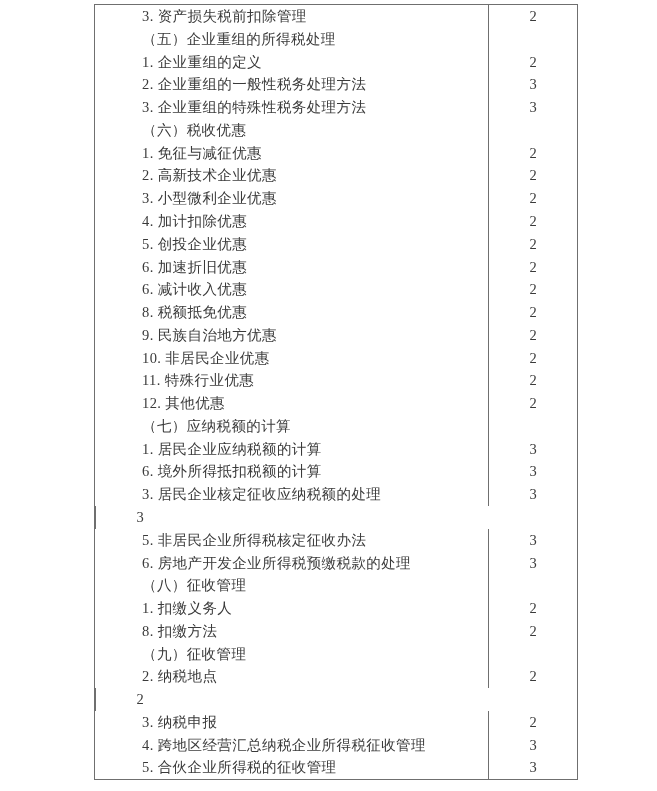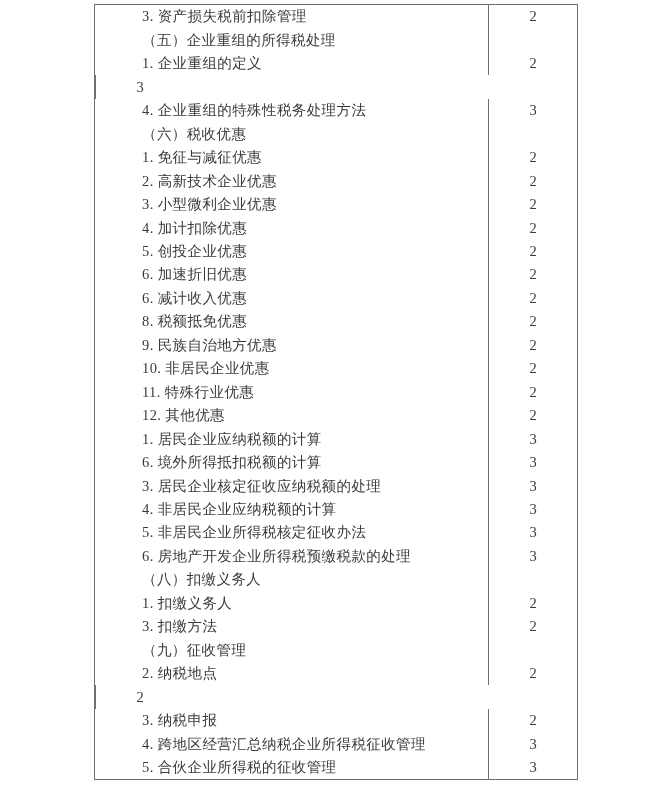--- a/index.html
+++ b/index.html
@@ -69,24 +69,25 @@
       </div>
       <div class="row">
         <div class="cell-title">（五）企业重组的所得税处理</div>
         <div class="cell-level"></div>
       </div>
       <div class="row">
         <div class="cell-title">1. 企业重组的定义</div>
         <div class="cell-level">2</div>
       </div>
       <div class="row">
-        <div class="cell-level">3</div>
-      </div>
-      <div class="row">
-        <div class="cell-title">4. 企业重组的特殊性税务处理方法</div>
+        <div class="cell-title">2. 企业重组的一般性税务处理方法</div>
+        <div class="cell-level">3</div>
+      </div>
+      <div class="row">
+        <div class="cell-title">3. 企业重组的特殊性税务处理方法</div>
         <div class="cell-level">3</div>
       </div>
       <div class="row">
         <div class="cell-title">（六）税收优惠</div>
         <div class="cell-level"></div>
       </div>
       <div class="row">
         <div class="cell-title">1. 免征与减征优惠</div>
         <div class="cell-level">2</div>
       </div>
@@ -128,53 +129,56 @@
       </div>
       <div class="row">
         <div class="cell-title">11. 特殊行业优惠</div>
         <div class="cell-level">2</div>
       </div>
       <div class="row">
         <div class="cell-title">12. 其他优惠</div>
         <div class="cell-level">2</div>
       </div>
       <div class="row">
+        <div class="cell-title">（七）应纳税额的计算</div>
+        <div class="cell-level"></div>
+      </div>
+      <div class="row">
         <div class="cell-title">1. 居民企业应纳税额的计算</div>
         <div class="cell-level">3</div>
       </div>
       <div class="row">
         <div class="cell-title">6. 境外所得抵扣税额的计算</div>
         <div class="cell-level">3</div>
       </div>
       <div class="row">
         <div class="cell-title">3. 居民企业核定征收应纳税额的处理</div>
         <div class="cell-level">3</div>
       </div>
       <div class="row">
-        <div class="cell-title">4. 非居民企业应纳税额的计算</div>
         <div class="cell-level">3</div>
       </div>
       <div class="row">
         <div class="cell-title">5. 非居民企业所得税核定征收办法</div>
         <div class="cell-level">3</div>
       </div>
       <div class="row">
         <div class="cell-title">6. 房地产开发企业所得税预缴税款的处理</div>
         <div class="cell-level">3</div>
       </div>
       <div class="row">
-        <div class="cell-title">（八）扣缴义务人</div>
+        <div class="cell-title">（八）征收管理</div>
         <div class="cell-level"></div>
       </div>
       <div class="row">
         <div class="cell-title">1. 扣缴义务人</div>
         <div class="cell-level">2</div>
       </div>
       <div class="row">
-        <div class="cell-title">3. 扣缴方法</div>
+        <div class="cell-title">8. 扣缴方法</div>
         <div class="cell-level">2</div>
       </div>
       <div class="row">
         <div class="cell-title">（九）征收管理</div>
         <div class="cell-level"></div>
       </div>
       <div class="row">
         <div class="cell-title">2. 纳税地点</div>
         <div class="cell-level">2</div>
       </div>

